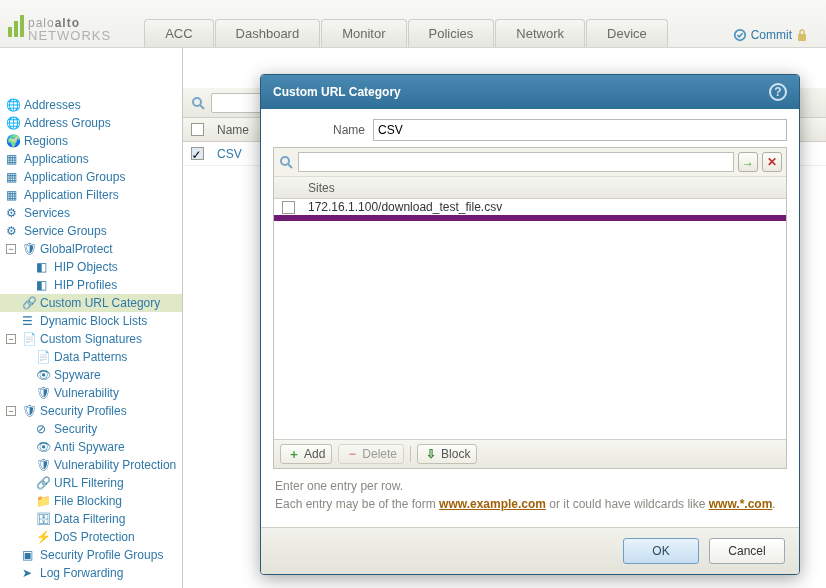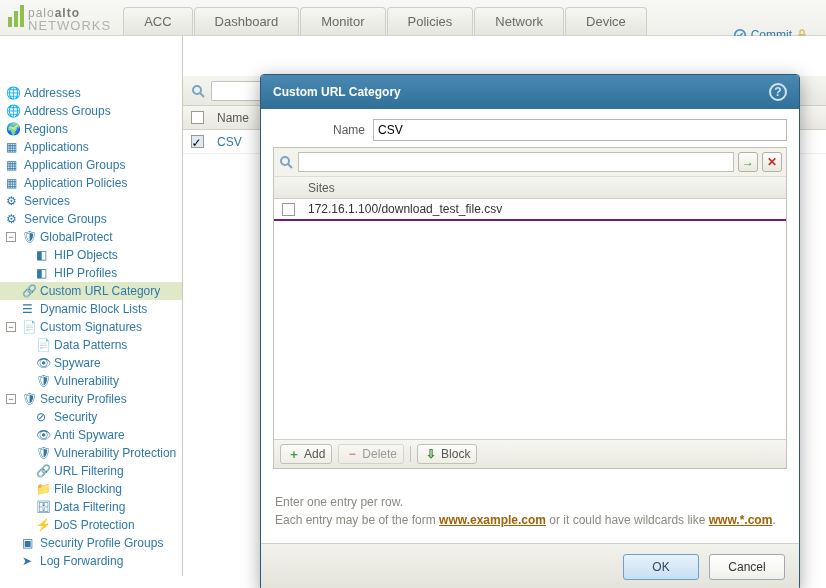--- a/index.html
+++ b/index.html
@@ -1,19 +1,19 @@
 <!DOCTYPE html>
 <html><head>
 <meta charset="utf-8">
 <style>
 * { margin:0; padding:0; box-sizing:border-box; font-family:Arial,Helvetica,sans-serif; font-size:12px; }
 body { background:#fff; width:826px; height:588px; overflow:hidden; position:relative; }
 
 
-.hdr { height:36px; background:linear-gradient(#f8f8f6,#efefeb); border-bottom:1px solid #d6d6d0; display:flex; padding-left:8px; }
+.hdr { height:48px; background:linear-gradient(#f8f8f6,#efefeb); border-bottom:1px solid #d6d6d0; display:flex; align-items:flex-end; padding-left:8px;gap:21px; }
 .logo { display:flex; align-items:center; margin-bottom:4px; margin-right:12px; }
 .logo-bars { display:flex; gap:2px; margin-right:4px; align-items:flex-end; }
 .logo-bars span { width:4px; background:#8fbf4d; display:block; }
 .logo-text { font-size:20px; color:#a0a09c; font-weight:300; letter-spacing:1px; }
 .logo-text b { color:#7a7a76; font-weight:600; }
 .logo-sub { font-size:13px; color:#b0b0ac; letter-spacing:1px; display:block; text-align:right; margin-top:-4px; }
 
 .tabs { display:flex; gap:1px; align-items:flex-end; }
 .tab { padding:6px 20px; background:linear-gradient(#f6f6f2,#e6e6e0); border:1px solid #cfcfc8; border-bottom:none; border-radius:4px 4px 0 0; color:#6a6a66; cursor:pointer; font-size:13px; }
 .tab.active { background:linear-gradient(#5fa9d6,#3d8bc0); color:#fff; border-color:#3d8bc0; }
@@ -58,30 +58,30 @@
 .sites-search { display:flex; align-items:center; gap:4px; padding:4px; background:#f3f3ec; border-bottom:1px solid #dcdccf; }
 .sites-search .mag { width:16px; height:16px; display:flex; align-items:center; justify-content:center; }
 .sites-search input { flex:1; height:20px; border:1px solid #c0c0b8; padding:0 4px; }
 .sq-btn { width:20px; height:20px; border:1px solid #b0b0a8; border-radius:3px; display:flex; align-items:center; justify-content:center; cursor:pointer; background:linear-gradient(#fdfdfa,#eaeadf); font-weight:bold; }
 .go-btn { color:#3a9a3a; }
 .x-btn { color:#c03030; }
 .sites-head { background:linear-gradient(#f6f6f0,#e9e9e2); border-bottom:1px solid #d0d0c8; height:22px; display:flex; align-items:center; }
 .sites-head .scol1 { width:28px; }
 .sites-head .scol2 { padding-left:6px; color:#5a5a54; }
 .sites-rows { height:240px; overflow:auto; background:#fff; }
-.srow { display:flex; align-items:center; height:22px; border-bottom:2px solid #701a75; }
+.srow { display:flex; align-items:center; height:22px; border-bottom:6px solid #701a75; }
 .srow .scol1 { width:28px; display:flex; justify-content:center; }
 .srow .scol2 { padding-left:6px; color:#333; }
 .sites-foot { background:linear-gradient(#f6f6f0,#e9e9e2); border-top:1px solid #d0d0c8; padding:4px 6px; display:flex; align-items:center; gap:6px; }
 .tbtn { display:flex; align-items:center; gap:3px; padding:2px 6px; border:1px solid #c0c0b6; border-radius:3px; background:linear-gradient(#fdfdfa,#eeeee4); cursor:pointer; color:#555; }
 .tbtn.disabled { opacity:.55; cursor:default; }
 .tbtn .ico { width:14px; height:14px; display:flex; align-items:center; justify-content:center; font-weight:bold; }
 .sep { width:1px; height:16px; background:#c4c4ba; }
 
-.hint { color:#8a8a82; font-size:11px; padding:24px 2px 4px; line-height:1.5; }
+.hint { color:#8a8a82; font-size:11px; padding:8px 2px 4px; line-height:1.5; }
 .hint b { color:#a16207;text-decoration:underline; }
 
 .dlg-foot { background:linear-gradient(#f2f2ec,#e3e3da); border-top:1px solid #cfcfc4; padding:10px 14px; display:flex; justify-content:flex-end; gap:10px; }
 .btn { min-width:76px; height:26px; border:1px solid #9aaab6; border-radius:3px; background:linear-gradient(#fff,#f0f0ea); cursor:pointer; color:#333; }
 .btn.primary { background:linear-gradient(#e8f2fb,#c7dff2); border-color:#6f9fc4; color:#2a4a60; }
 
 .chk { width:13px; height:13px; border:1px solid #9a9a90; background:#fff; display:inline-block; }
 svg { display:block; }
 </style>
 </head>
@@ -141,21 +141,21 @@
       <li>
           <span class="ticon">▦</span>
           <span>Applications</span>
         </li>
       <li>
           <span class="ticon">▦</span>
           <span>Application Groups</span>
         </li>
       <li>
           <span class="ticon">▦</span>
-          <span>Application Policies</span>
+          <span>Application Filters</span>
         </li>
       <li>
           <span class="ticon">⚙</span>
           <span>Services</span>
         </li>
       <li>
           <span class="ticon">⚙</span>
           <span>Service Groups</span>
         </li>
       <li>

